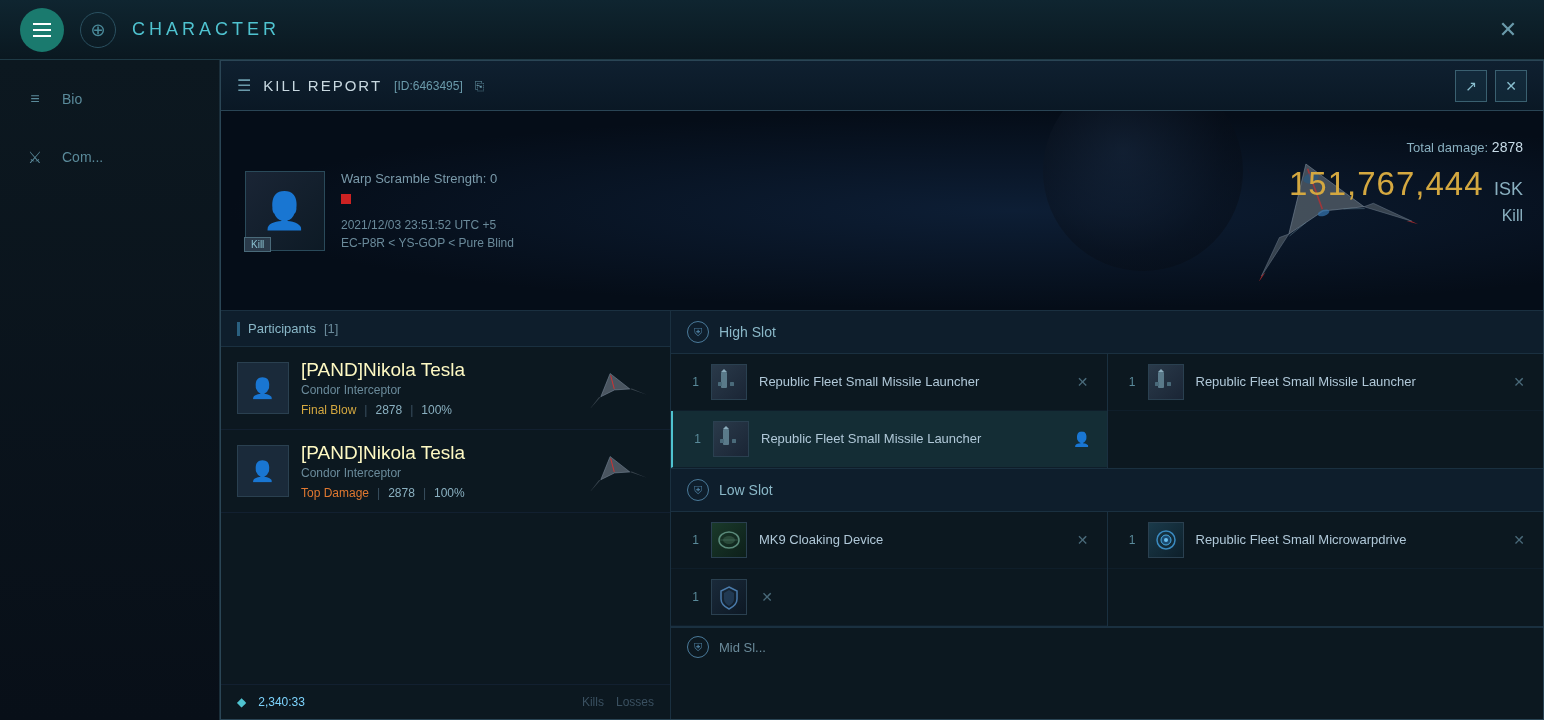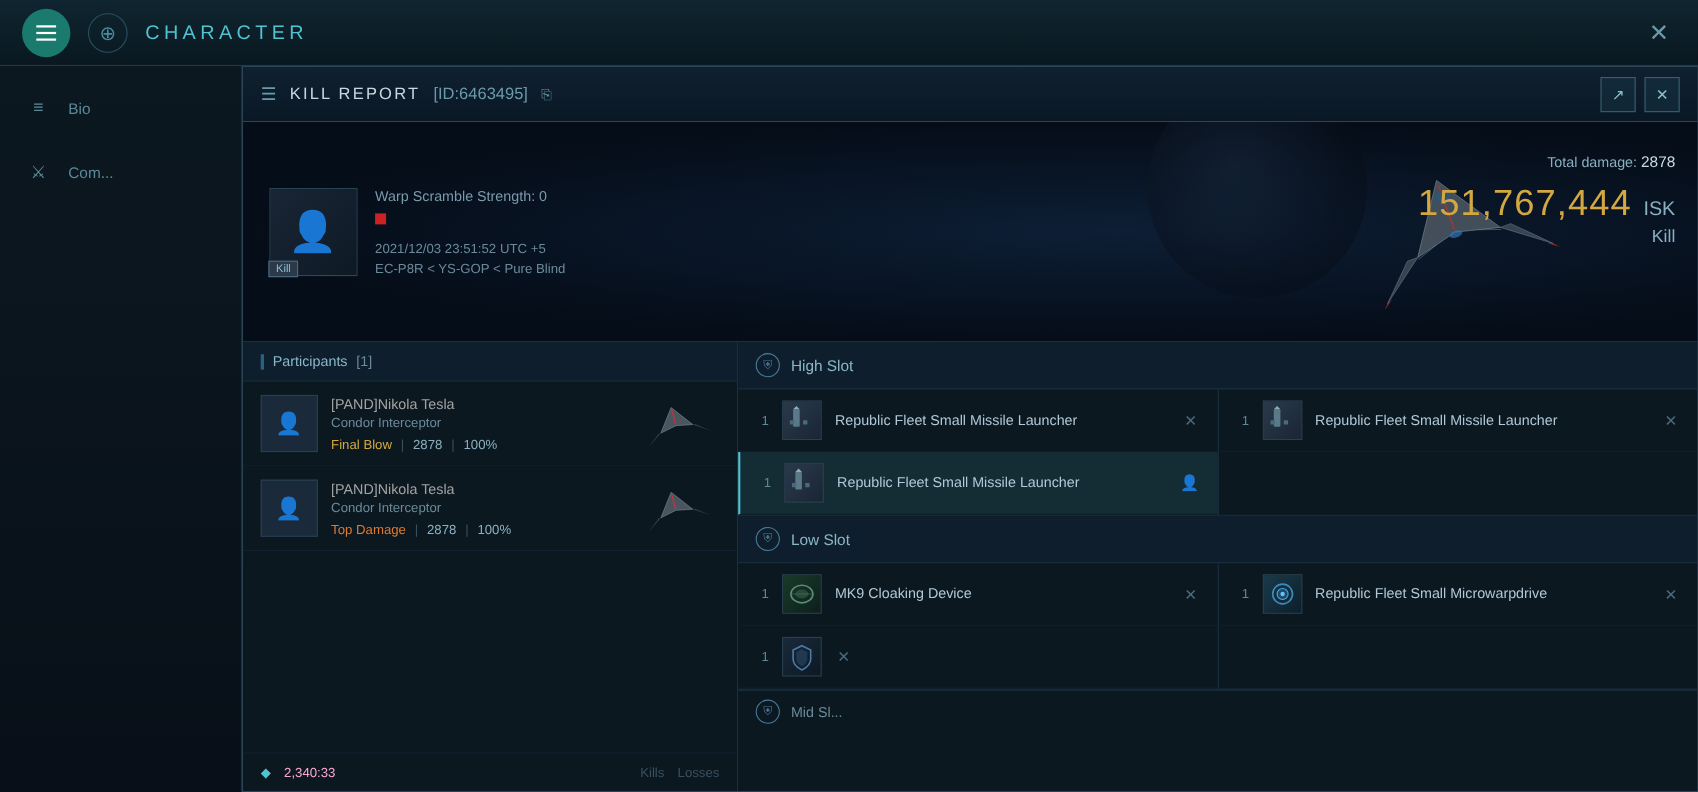--- a/index.html
+++ b/index.html
@@ -136,21 +136,21 @@
       cursor: pointer;
     }
     .kr-title {
       color: #c8d8e0;
       font-size: 15px;
       font-weight: 500;
       letter-spacing: 2px;
     }
     .kr-id {
       color: #6a9aaa;
-      font-size: 15px;
+      font-size: 12px;
     }
     .kr-copy-icon {
       color: #6a9aaa;
       font-size: 12px;
       cursor: pointer;
     }
     .kr-actions {
       margin-left: auto;
       display: flex;
       gap: 8px;
@@ -353,22 +353,22 @@
       border: 1px solid #2a4050;
       flex-shrink: 0;
       display: flex; align-items: center; justify-content: center;
       color: #3a5a6a;
       font-size: 20px;
     }
     .participant-info {
       flex: 1;
     }
     .participant-name {
-      color: #a3a3a3;
-      font-size: 13px;
+      color: #fef9c3;
+      font-size: 19px;
       margin-bottom: 2px;
     }
     .participant-ship {
       color: #6a8a9a;
       font-size: 12px;
       margin-bottom: 6px;
     }
     .participant-stats {
       display: flex;
       align-items: center;
@@ -463,21 +463,21 @@
       font-size: 14px;
       cursor: pointer;
       width: 16px;
       text-align: center;
     }
     .item-pilot-icon {
       color: #4fc3d0;
       font-size: 14px;
     }
     .bottom-stat {
-      color: #f9a8d4;
+      color: #7dd3fc;
       font-size: 12px;
     }
 
     
     .condor-body {
       fill: #4a5560;
       stroke: #8a9aaa;
       stroke-width: 0.5;
     }
     .condor-accent {

